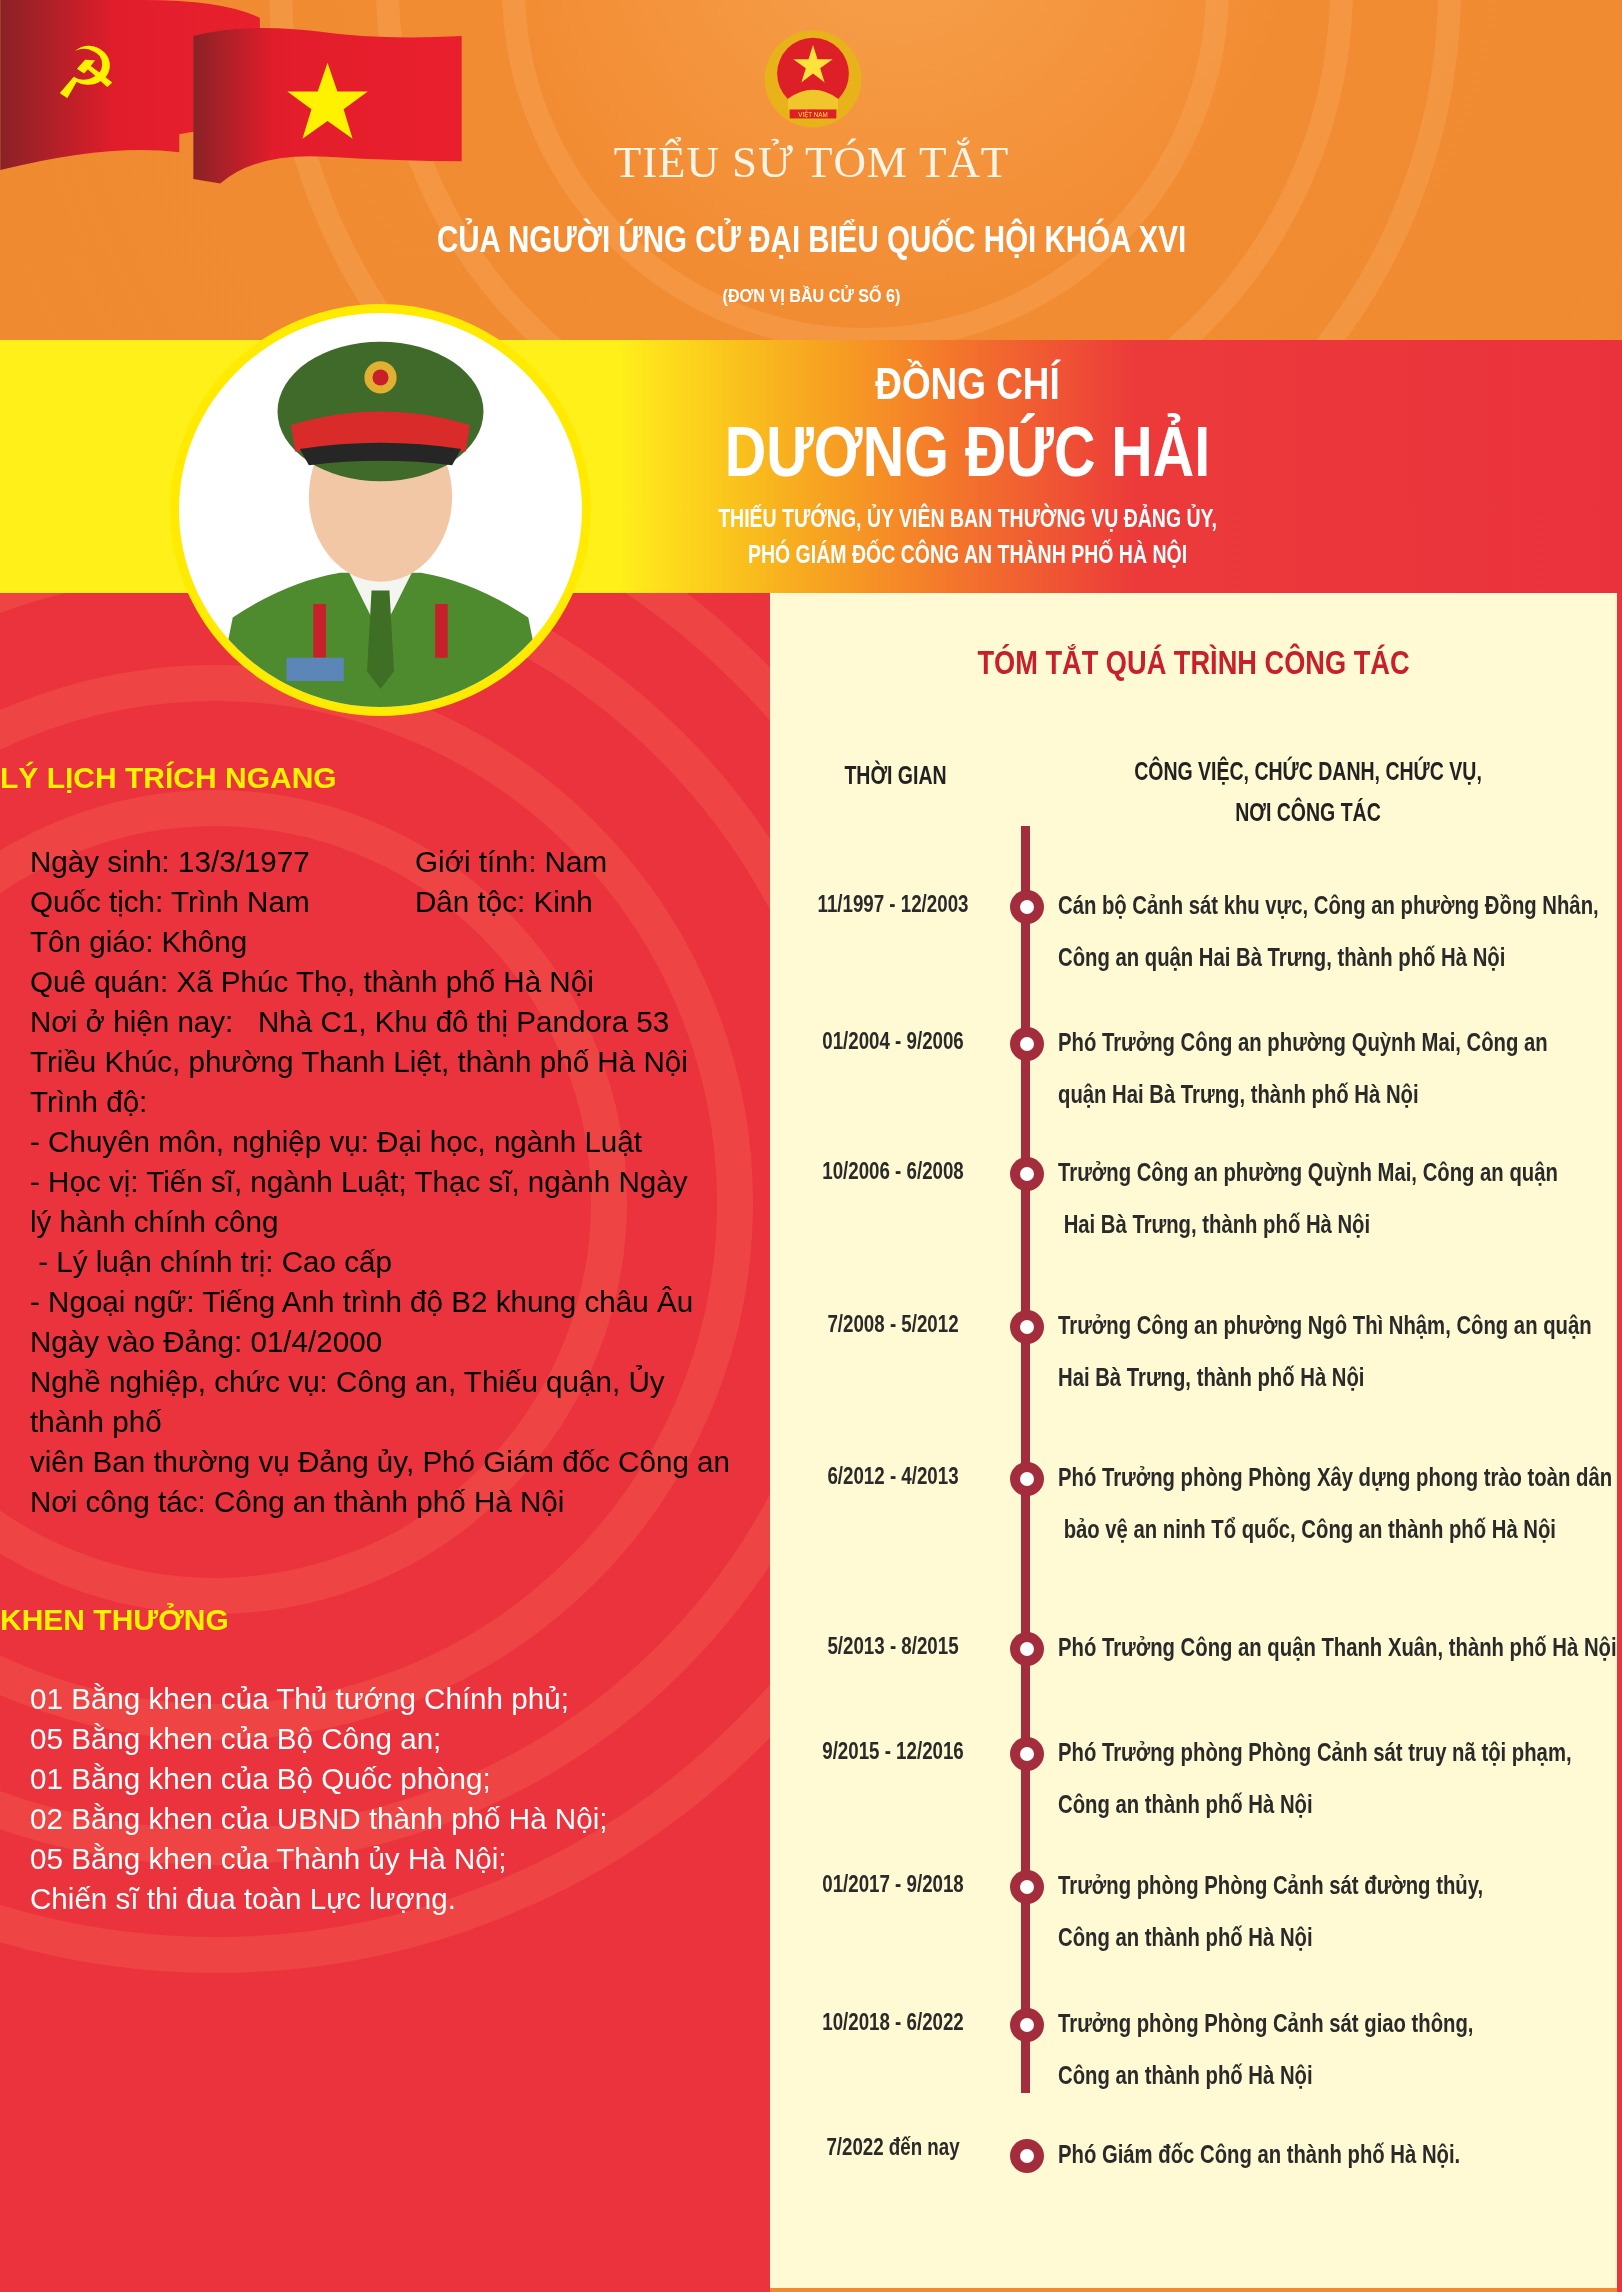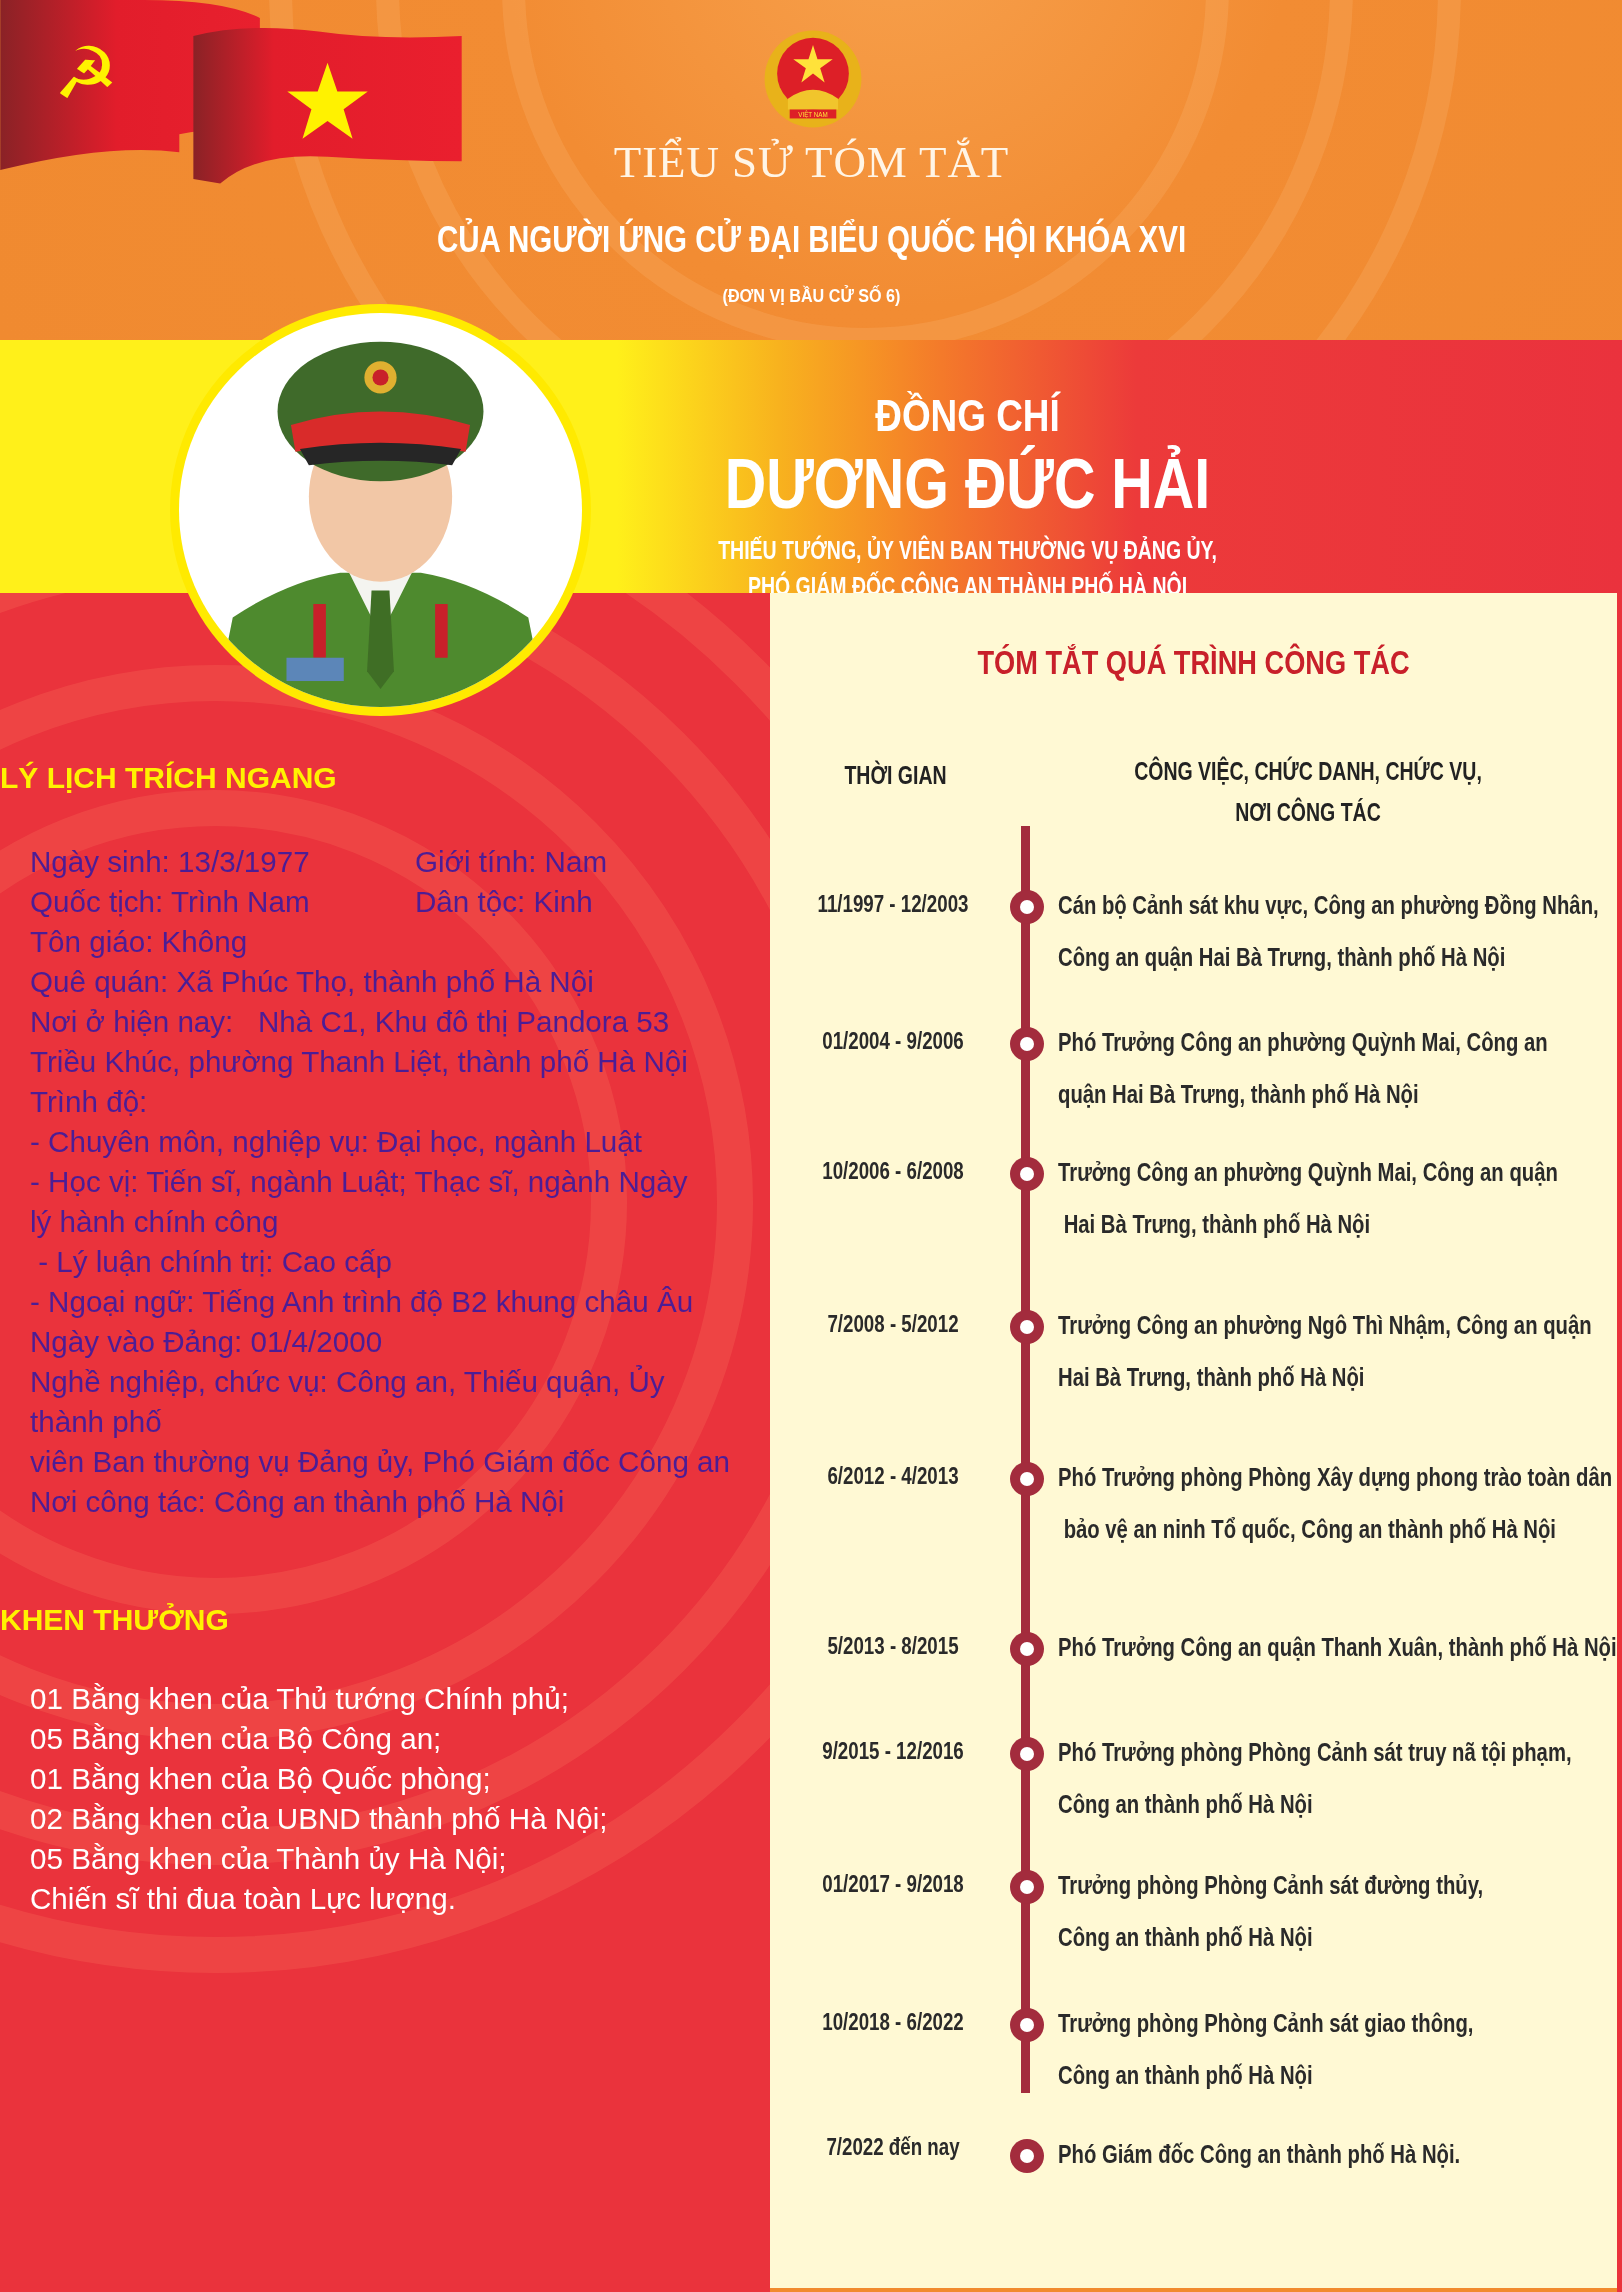--- a/index.html
+++ b/index.html
@@ -6,35 +6,35 @@
   body { width: 1623px; height: 2293px; position: relative; overflow: hidden; background: #f18a2e; font-family: "Liberation Sans", sans-serif; }
   .header { position: absolute; left: 0; top: 0; width: 1623px; height: 340px; background: radial-gradient(circle at 896px -90px, #f7a14d 0%, #f28c33 40%, #f08a30 100%); overflow: hidden; }
   .drum-ring { position: absolute; border-radius: 50%; border: 23px solid rgba(255,200,140,0.18); }
   .flag { position: absolute; }
   .emblem { position: absolute; left: 761px; top: 27px; width: 104px; height: 104px; }
   .title1 { position: absolute; left: 0; width: 1623px; top: 136px; text-align: center; font-family: "Liberation Serif", serif; font-size: 45px; color: #fff5e6; letter-spacing: 0.9px; }
   .title2 { position: absolute; left: 0; width: 1623px; top: 219px; text-align: center; font-family: "Liberation Sans", sans-serif; font-weight: bold; font-size: 36px; color: #fff; transform: scaleX(0.82); letter-spacing: 0; }
   .title3 { position: absolute; left: 0; width: 1623px; top: 285px; text-align: center; font-weight: bold; font-size: 19px; color: #fff; transform: scaleX(0.85); }
 
   .band { position: absolute; left: 0; top: 340px; width: 1623px; height: 253px; background: linear-gradient(90deg, #fff01a 0%, #fff01a 38%, #f8b21e 48%, #f47a2a 58%, #ec3a3a 70%, #ea323d 100%); }
-  .name-block { position: absolute; left: 627px; top: 358px; width: 681px; text-align: center; color: #fff; margin-top: 32px; }
+  .name-block { position: absolute; left: 627px; top: 358px; width: 681px; text-align: center; color: #fff; }
   .dc { font-weight: bold; font-size: 45px; transform: scaleX(0.82); display: block; margin-top: 0; }
   .fullname { font-weight: bold; font-size: 70px; transform: scaleX(0.82); display: block; margin-top: 7.2px; line-height: 1; }
   .posline { font-weight: bold; font-size: 25px; transform: scaleX(0.78); display: block; line-height: 36px; }
 
   .portrait { position: absolute; left: 170px; top: 304px; width: 421px; height: 412px; border-radius: 50%; background: #ffea00; }
   .portrait-inner { position: absolute; left: 9px; top: 9px; width: 403px; height: 394px; border-radius: 50%; background: #ffffff; overflow: hidden; }
 
   .left { position: absolute; left: 0; top: 593px; width: 770px; height: 1700px; background: #ea333c; overflow: hidden; }
   .left-ring { position: absolute; border-radius: 50%; border: 36px solid rgba(255,130,100,0.22); }
   .right { position: absolute; left: 770px; top: 593px; width: 847px; height: 1695px; background: #fff9d4; }
   .right-edge { position: absolute; left: 1617px; top: 593px; width: 5.4px; height: 1700px; background: #ea333c; }
 
   .sec-title { position: absolute; left: 0; width: 770px; color: #fff200; font-weight: bold; font-size: 30px; }
-  .bio { position: absolute; left: 30px; top: 842px; width: 725px; color: #4c1d95; font-size: 29.6px; line-height: 40px; }
+  .bio { position: absolute; left: 30px; top: 842px; width: 725px; color: #000000; font-size: 29.6px; line-height: 40px; }
   .bio .row { white-space: nowrap; }
   .bio .col2 { position: absolute; left: 385px; }
   .awards { position: absolute; left: 30px; top: 1679px; width: 716px; color: #fff; font-size: 29.6px; line-height: 40px; }
 
   .tt-title { position: absolute; left: 770px; width: 847px; top: 643px; text-align: center; color: #c8202a; font-weight: bold; font-size: 34px; transform: scaleX(0.8); }
   .th-time { position: absolute; left: 788px; width: 215px; top: 761px; text-align: center; font-weight: bold; font-size: 25px; color: #222; transform: scaleX(0.78); }
   .th-job { position: absolute; left: 1057px; width: 502px; top: 751px; text-align: center; font-weight: bold; font-size: 25px; color: #222; line-height: 41px; transform: scaleX(0.78); }
   .tline { position: absolute; left: 1021px; top: 826px; width: 9px; height: 1267px; background: #a32c3d; }
   .tl-item { position: absolute; left: 770px; width: 847px; }
   .tl-date { position: absolute; left: 10.7px; width: 224px; text-align: center; font-weight: bold; font-size: 24px; color: #2a2a2a; transform: scaleX(0.78); }

